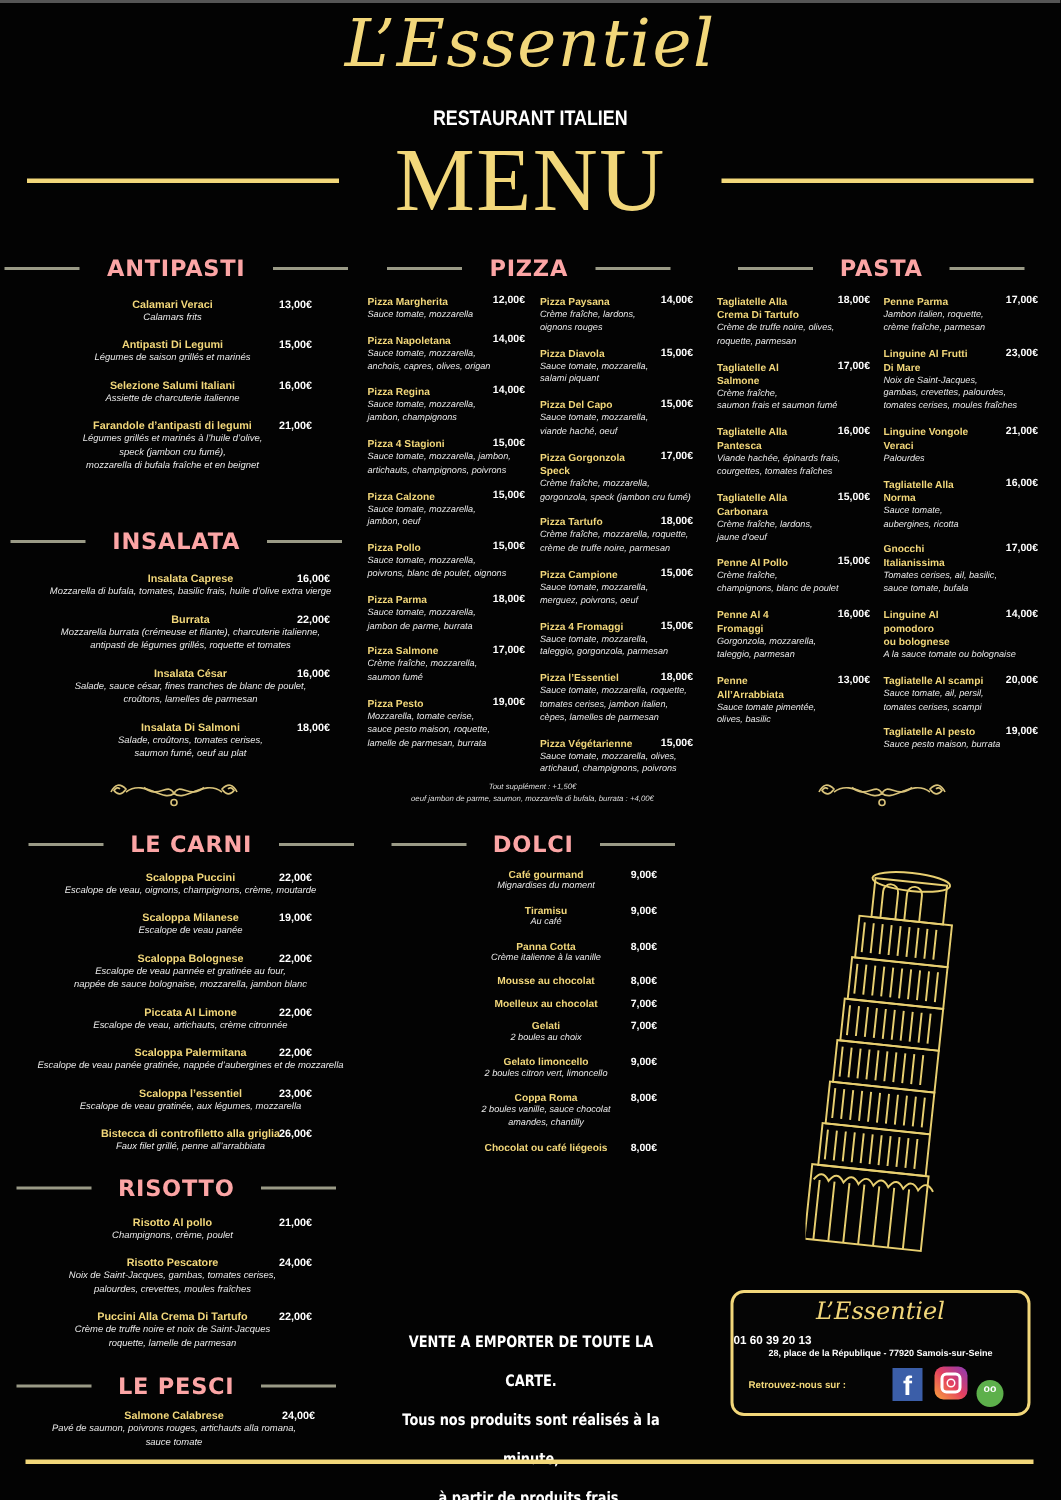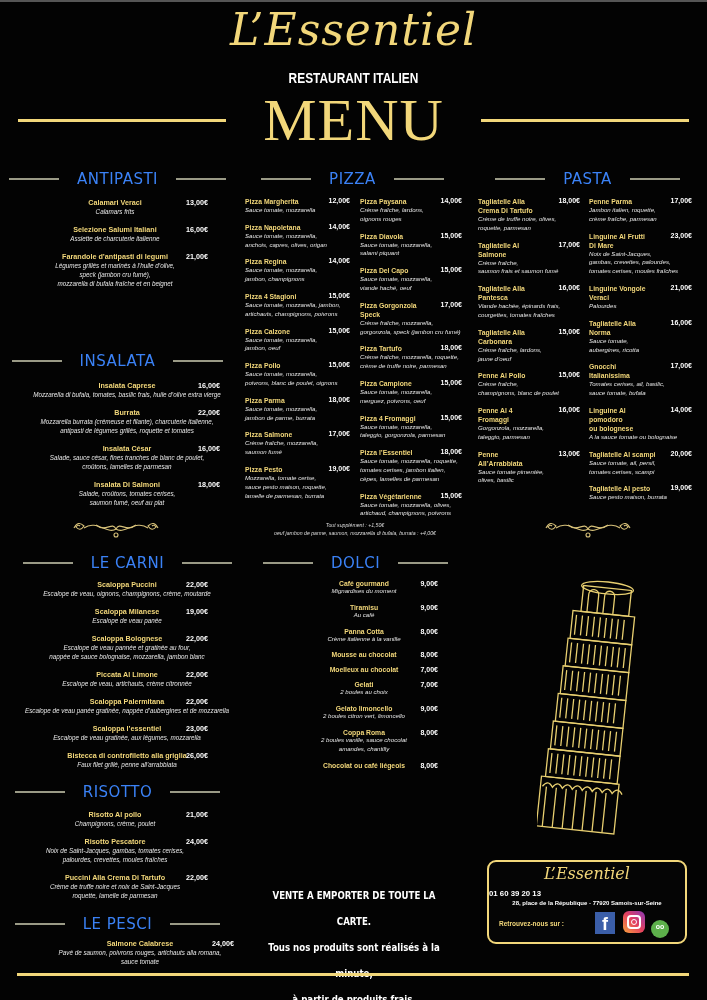--- a/index.html
+++ b/index.html
@@ -12,21 +12,21 @@
     font-family: "DejaVu Serif", serif; font-style: italic; font-size: 44px; color: #f2d77a; letter-spacing: 1px; }
   .subtitle { position: absolute; top: 68px; left: 0; width: 707px; text-align: center;
     font-family: "Liberation Sans", sans-serif; font-weight: bold; font-size: 14px; color: #fff; transform: scaleX(0.85); }
   .menu-title { position: absolute; top: 84px; left: 0; width: 707px; text-align: center;
     font-family: "Liberation Serif", serif; font-size: 60px; color: #f2d77a; letter-spacing: 1px; }
   .rule { position: absolute; height: 3px; background: #f2d77a; }
 
   
   .sec-head { position: absolute; height: 24px; display: flex; align-items: center; justify-content: center; }
   .sec-head .line { flex: 0 0 50px; height: 2px; background: #9a9a86; }
-  .sec-head .title { padding: 0 18px; font-family: "DejaVu Sans", sans-serif; font-weight: normal; font-size: 15px; color: #3b82f6; letter-spacing: 0.5px; white-space: nowrap; }
+  .sec-head .title { padding: 0 18px; font-family: "DejaVu Sans", sans-serif; font-weight: bold; font-size: 15px; color: #fca5a5; letter-spacing: 0.5px; white-space: nowrap; }
 
   
   .clist { position: absolute; }
   .citem { position: relative; text-align: center; margin-bottom: 9px; }
   .citem .name { font-weight: bold; font-size: 7.2px; color: #f2d77a; display: block; }
   .citem .price { position: absolute; right: 22px; top: 0; font-weight: bold; font-size: 7.2px; color: #fff; }
   .citem .desc { font-style: italic; font-size: 6.3px; color: #e8e8e8; line-height: 9px; display: block; white-space: pre-line; }
 
   
   .gcol { position: absolute; }
@@ -76,20 +76,25 @@
   <div class="sec-head" style="left:10px; top:165px; width:215px;">
     <span class="line"></span>
     <span class="title">ANTIPASTI</span>
     <span class="line"></span>
   </div>
   <div class="clist" style="left:0; top:196px; width:230px;">
     <div class="citem">
         <span class="name">Calamari Veraci</span>
         <span class="price">13,00€</span>
         <span class="desc">Calamars frits</span>
+      </div>
+    <div class="citem">
+        <span class="name">Antipasti Di Legumi</span>
+        <span class="price">15,00€</span>
+        <span class="desc">Légumes de saison grillés et marinés</span>
       </div>
     <div class="citem">
         <span class="name">Selezione Salumi Italiani</span>
         <span class="price">16,00€</span>
         <span class="desc">Assiette de charcuterie italienne</span>
       </div>
     <div class="citem">
         <span class="name">Farandole d’antipasti di legumi</span>
         <span class="price">21,00€</span>
         <span class="desc">Légumes grillés et marinés à l’huile d’olive,
@@ -441,21 +446,21 @@
         <span class="desc">Crème de truffe noire et noix de Saint-Jacques
 roquette, lamelle de parmesan</span>
       </div>
   </div>
 
   <div class="sec-head" style="left:10px; top:910px; width:215px;">
     <span class="line"></span>
     <span class="title">LE PESCI</span>
     <span class="line"></span>
   </div>
-  <div class="clist" style="left:0; top:937px; width:232px;margin-left:24px;">
+  <div class="clist" style="left:0; top:937px; width:232px;">
     <div class="citem">
         <span class="name">Salmone Calabrese</span>
         <span class="price">24,00€</span>
         <span class="desc">Pavé de saumon, poivrons rouges, artichauts alla romana,
 sauce tomate</span>
       </div>
   </div>
 
   <div class="sec-head" style="left:248px; top:549px; width:215px;">
     <span class="line"></span>

